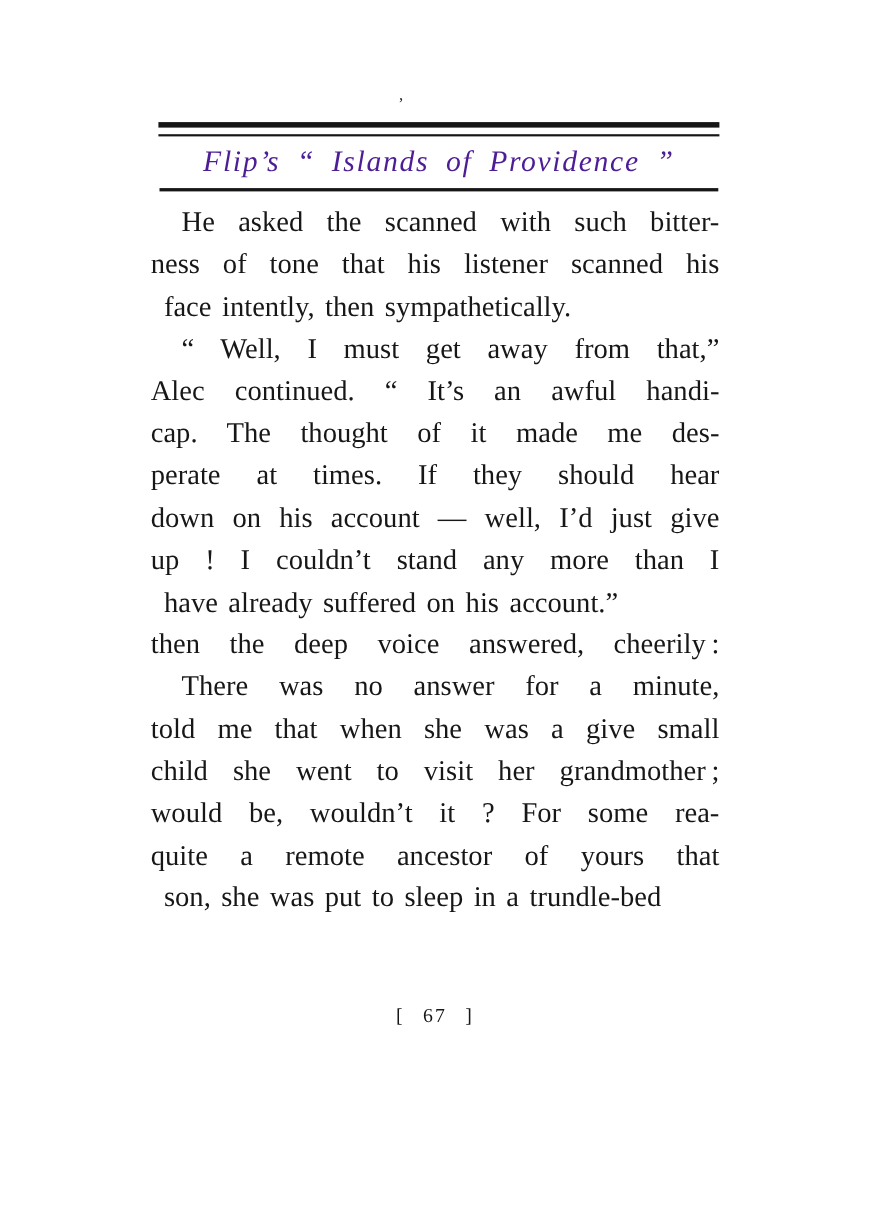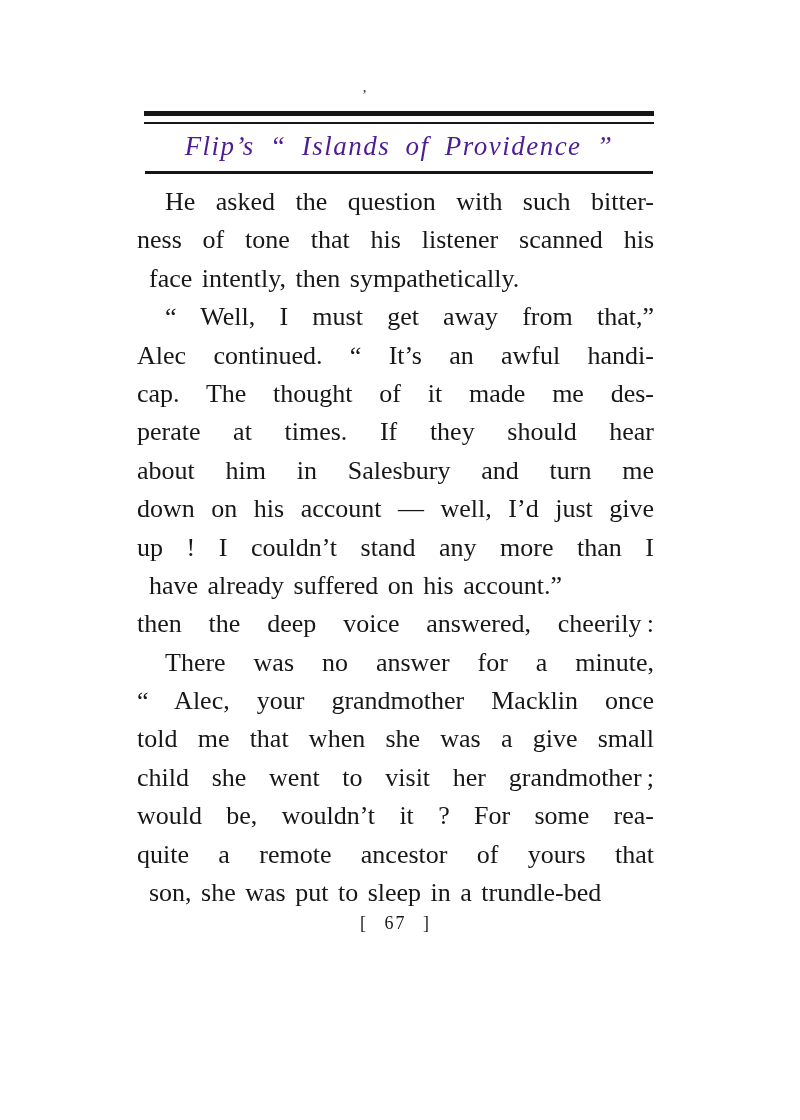--- a/index.html
+++ b/index.html
@@ -94,34 +94,32 @@
   <span class="print-artifact">ʼ</span>
 
   <div class="rule rule-thick"></div>
   <div class="rule rule-thin-upper"></div>
 
   <div class="running-title">Flip’s “ Islands of Providence ”</div>
 
   <div class="rule rule-thin-lower"></div>
 
   <div class="body-text">
-      <div class="line indent">He asked the question with such bitter-</div>
+      <div class="line indent">He asked the scanned with such bitter-</div>
       <div class="line">ness of tone that his listener scanned his</div>
       <div class="line last">face intently, then sympathetically.</div>
       <div class="line indent">“ Well, I must get away from that,”</div>
       <div class="line">Alec continued.  “ It’s an awful handi-</div>
       <div class="line">cap.  The thought of it made me des-</div>
       <div class="line">perate at times.  If they should hear</div>
-      <div class="line">about him in Salesbury and turn me</div>
       <div class="line">down on his account — well, I’d just give</div>
       <div class="line">up !  I couldn’t stand any more than I</div>
       <div class="line last">have already suffered on his account.”</div>
       <div class="line">then the deep voice answered, cheerily :</div>
       <div class="line indent">There was no answer for a minute,</div>
-      <div class="line">“ Alec, your grandmother Macklin once</div>
       <div class="line">told me that when she was a give small</div>
       <div class="line">child she went to visit her grandmother ;</div>
       <div class="line">would be, wouldn’t it ?  For some rea-</div>
       <div class="line">quite a remote ancestor of yours that</div>
       <div class="line last">son, she was put to sleep in a trundle-bed</div>
     </div>
 
   <div class="folio">[ 67 ]</div>
 
 </div>

